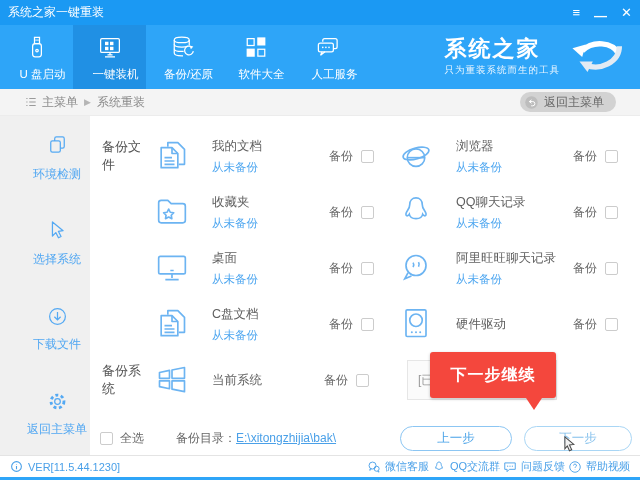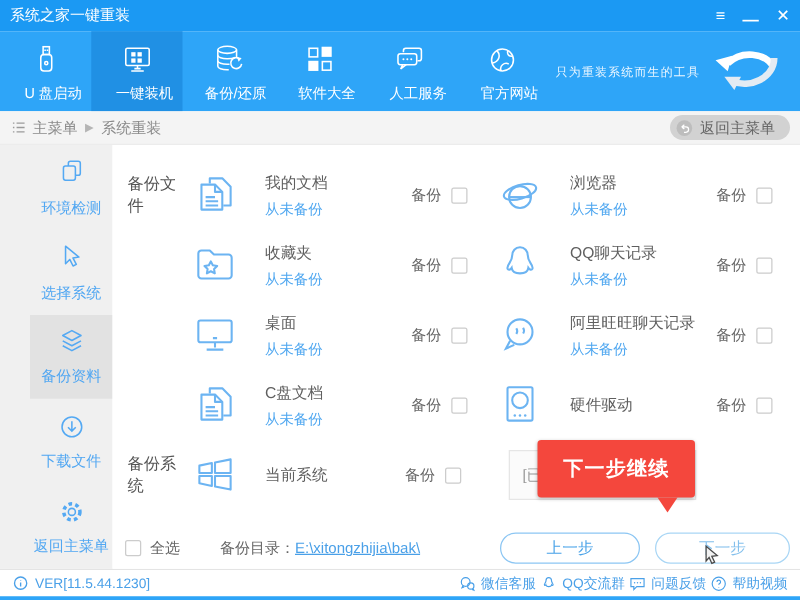--- a/index.html
+++ b/index.html
@@ -18,21 +18,21 @@
   .nav { height:64px; background:#2ea5f8; display:flex; align-items:stretch; flex:0 0 auto; }
   .nav-item { width:73px; display:flex; flex-direction:column; align-items:center; justify-content:center; gap:4px; cursor:pointer; }
   .nav-item.active { background:#2090e4; }
   .nav-item .lbl { color:#fff; font-size:11.5px; white-space:nowrap;padding-left:12px; }
   .nav-item svg { display:block; }
   .logo { margin-left:auto; display:flex; align-items:center; gap:8px; padding-right:10px; }
   .logo-text .name { color:#fff; font-size:22px; font-weight:bold; letter-spacing:2px; line-height:1.1; }
   .logo-text .tag { color:#eaf6ff; font-size:9.5px; margin-top:2px; letter-spacing:1px; }
 
   
-  .crumbbar { height:27px; background:#f4f4f4; display:flex; align-items:center; padding:0 8px; flex:0 0 auto; border-bottom:1px solid #ececec; }
+  .crumbbar { height:27px; background:#f4f4f4; display:flex; align-items:center; padding:0 24px; flex:0 0 auto; border-bottom:1px solid #ececec; }
   .crumbbar .txt { color:#8a8a8a; font-size:12px; margin:0 4px; }
   .crumbbar .sep { color:#b5b5b5; font-size:9px; margin:0 2px; }
   .backbtn { margin-left:auto; background:#d2d2d2; border-radius:12px; height:20px; display:flex; align-items:center; gap:5px; padding:0 12px 0 4px; cursor:pointer; }
   .backbtn .txt { color:#666; margin:0; }
 
   
   .bodyrow { flex:1; display:flex; min-height:0; }
   .sidebar { width:90px; background:#f0f0f0; flex:0 0 auto; display:flex; flex-direction:column; }
   .side-item { flex:1; display:flex; flex-direction:column; align-items:center; justify-content:center; gap:6px; cursor:pointer;margin-left:24px; }
   .side-item.active { background:#e2e2e2; }
@@ -148,31 +148,23 @@
           <path d="M14 14 v-2 a3 3 0 0 1 3-3 h17 a3 3 0 0 1 3 3 v10 a3 3 0 0 1 -3 3 h-2"></path>
           <rect x="7" y="16" width="24" height="14" rx="3"></rect>
           <path d="M13 30 l-2.5 5.5 l7 -5.5"></path>
           <circle cx="14" cy="23" r="1.3" fill="#fff" stroke="none"></circle>
           <circle cx="19" cy="23" r="1.3" fill="#fff" stroke="none"></circle>
           <circle cx="24" cy="23" r="1.3" fill="#fff" stroke="none"></circle>
         </svg>
       </span>
       <span class="lbl">人工服务</span>
     </div>
-    <div class="nav-item">
-      <span>
-        <svg width="30" height="30" viewBox="0 0 48 48" fill="none" stroke="#fff" stroke-width="2">
-          <circle cx="24" cy="24" r="14"></circle>
-          <path d="M17 12 c5 6 3 14 -6 16 M31 11.5 c-2 6 2 8 6 7.5 M22 37.5 c-2-6 4-11 10-8.5"></path>
-        </svg>
-      </span>
-      <span class="lbl">官方网站</span>
-    </div>
     <div class="logo">
       <div class="logo-text">
+        <div class="name">系统之家</div>
         <div class="tag">只为重装系统而生的工具</div>
       </div>
       <span>
         <svg width="62" height="40" viewBox="0 0 70 44">
           <path d="M16 15 C 28 3, 50 5, 57 18" fill="none" stroke="#ffffff" stroke-width="6"></path>
           <path d="M20 8 L5 12 L16 22 z" fill="#ffffff"></path>
           <path d="M58 10 C 58 28, 36 38, 20 31" fill="none" stroke="#e3ebf3" stroke-width="6"></path>
           <path d="M28 27 L13 27 L22 39 z" fill="#e3ebf3"></path>
         </svg>
       </span>
@@ -212,30 +204,20 @@
         <span class="lbl">环境检测</span>
       </div>
       <div class="side-item">
         <span>
           <svg width="27" height="27" viewBox="0 0 48 48" fill="none" stroke="#54a9f3" stroke-width="2.2" stroke-linejoin="round">
             <path d="M15 7 l19 15.5 -8.5 1.2 4.8 9.2 -4.6 2.3 -4.7-9.3 -6 6.1 z"></path>
           </svg>
         </span>
         <span class="lbl">选择系统</span>
       </div>
-      <div class="side-item active">
-        <span>
-          <svg width="27" height="27" viewBox="0 0 48 48" fill="none" stroke="#54a9f3" stroke-width="2.2" stroke-linejoin="round">
-            <path d="M24 8 l13 7 -13 7 -13-7 z"></path>
-            <path d="M11 22.5 l13 7 13-7"></path>
-            <path d="M11 29.5 l13 7 13-7"></path>
-          </svg>
-        </span>
-        <span class="lbl">备份资料</span>
-      </div>
       <div class="side-item">
         <span>
           <svg width="27" height="27" viewBox="0 0 48 48" fill="none" stroke="#54a9f3" stroke-width="2.2">
             <circle cx="24" cy="24" r="14"></circle>
             <path d="M24 16 v13 M18.5 24.5 l5.5 5.5 5.5-5.5"></path>
           </svg>
         </span>
         <span class="lbl">下载文件</span>
       </div>
       <div class="side-item">

